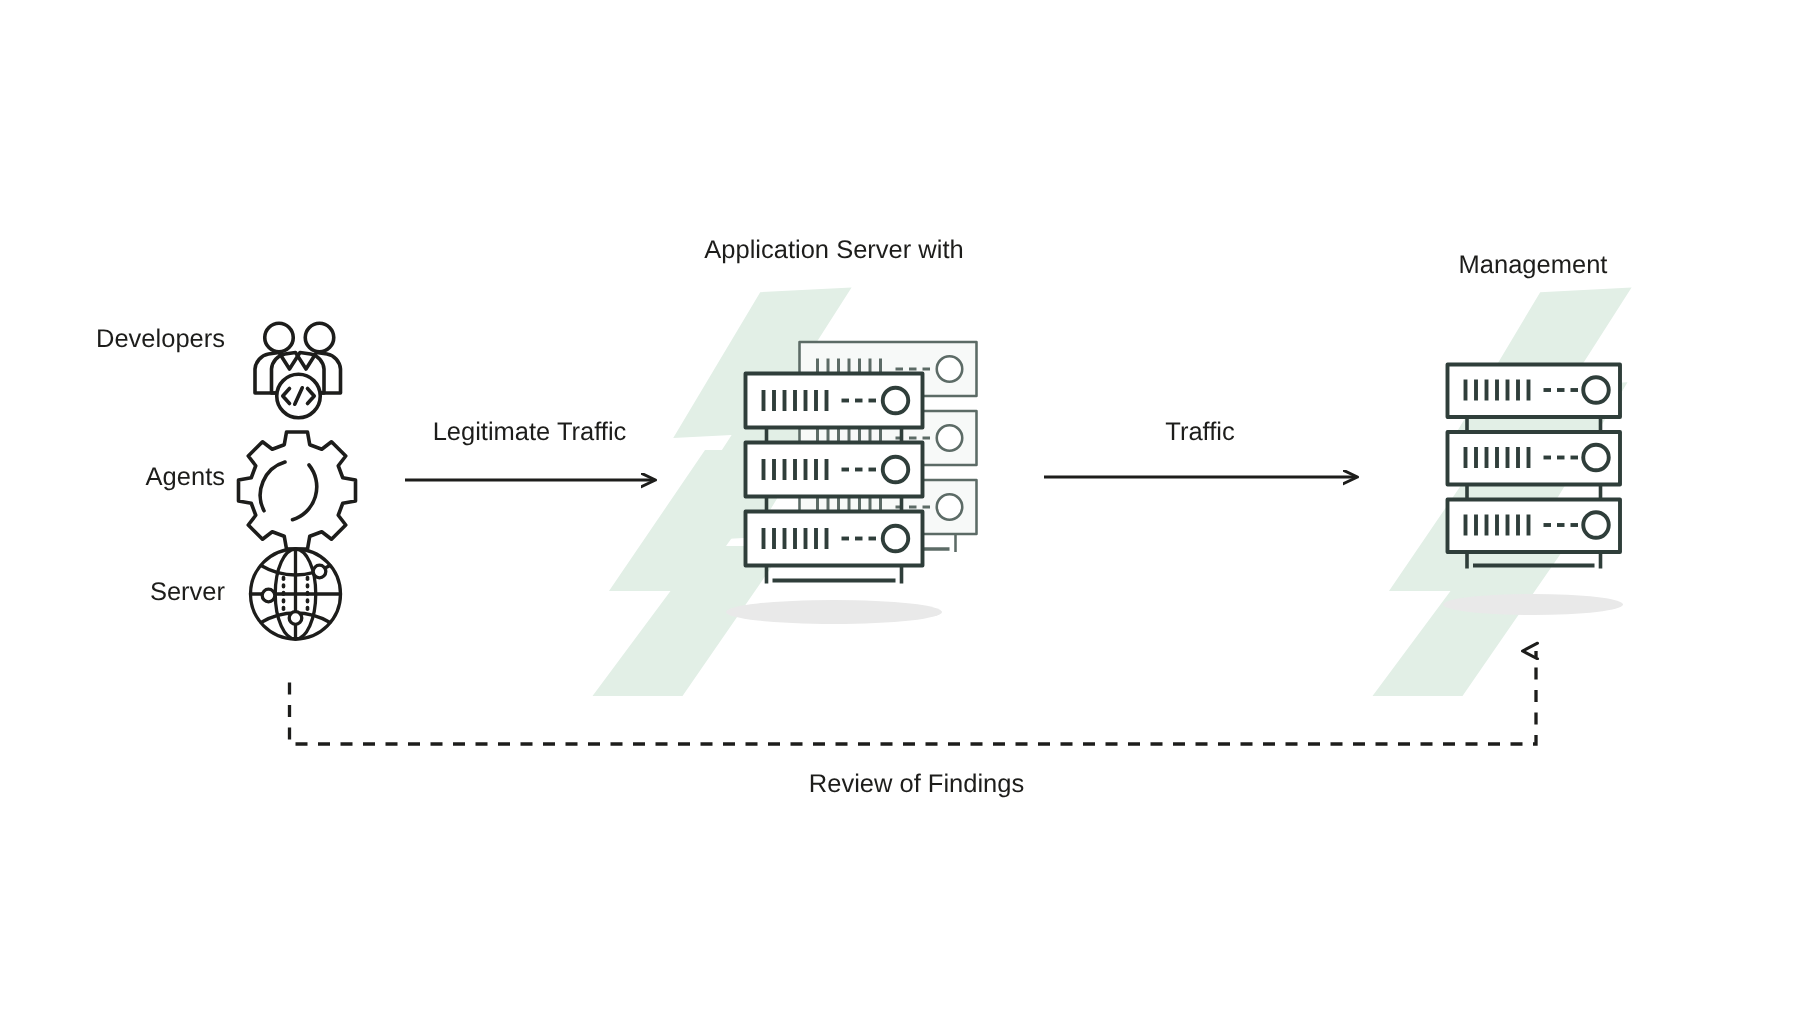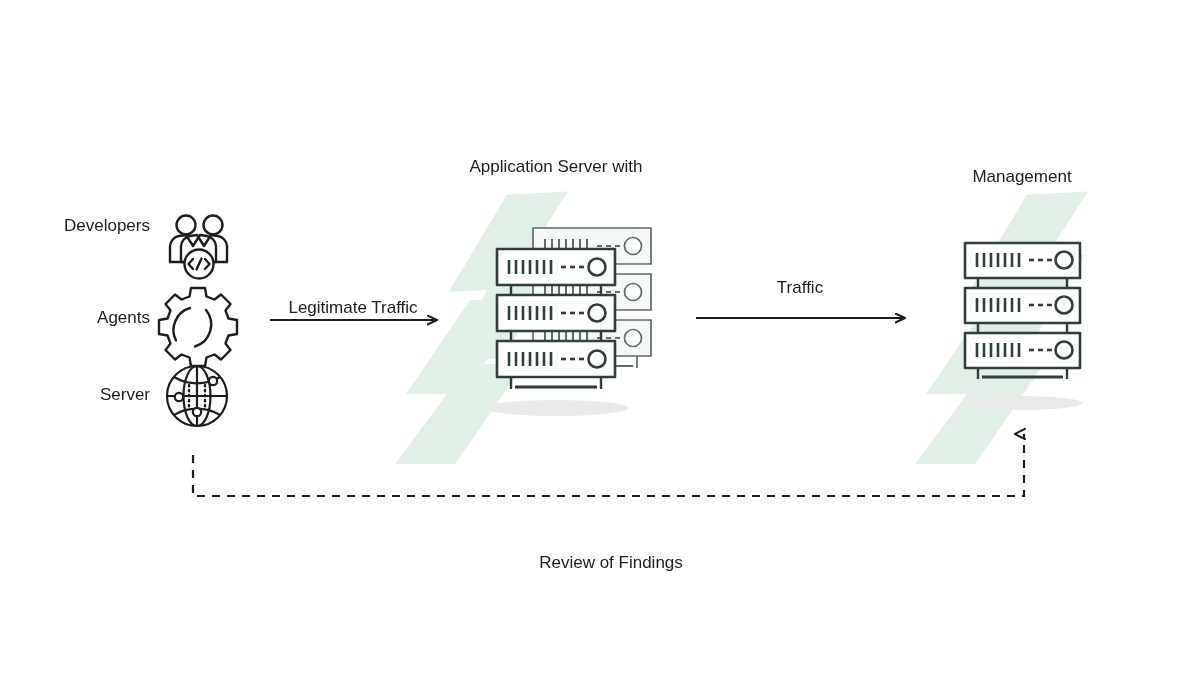--- a/index.html
+++ b/index.html
@@ -278,25 +278,25 @@
 
     <path d="M193 455 L193 496 L1024 496 L1024 434" fill="none" stroke="#1d1d1b" stroke-width="2.2" stroke-dasharray="8 7" marker-end="url(#arrowheadup)"></path>
   </svg>
 
   <div class="lbl lbl-right" style="left:20px; top:215px; width:130px;">Developers</div>
 
   <div class="lbl lbl-right" style="left:20px; top:307px; width:130px;">Agents</div>
 
   <div class="lbl lbl-right" style="left:20px; top:384px; width:130px;">Server</div>
 
-  <div class="lbl lbl-center" style="left:253px; top:277px; width:200px;margin-top:20px;">Legitimate Traffic</div>
+  <div class="lbl lbl-center" style="left:253px; top:277px; width:200px;">Legitimate Traffic</div>
 
   <div class="lbl lbl-center" style="left:700px; top:277px; width:200px;">Traffic</div>
 
-  <div class="lbl lbl-center" style="left:511px; top:512px; width:200px;margin-top:40px;">Review of Findings</div>
+  <div class="lbl lbl-center" style="left:511px; top:512px; width:200px;">Review of Findings</div>
 
   <div class="node-title" style="left:436px; top:156px; width:240px;">
     <div>Application Server with</div>
   </div>
 
   <div class="node-title" style="left:922px; top:166px; width:200px;">
     <div>Management</div>
   </div>
 
 </div>

